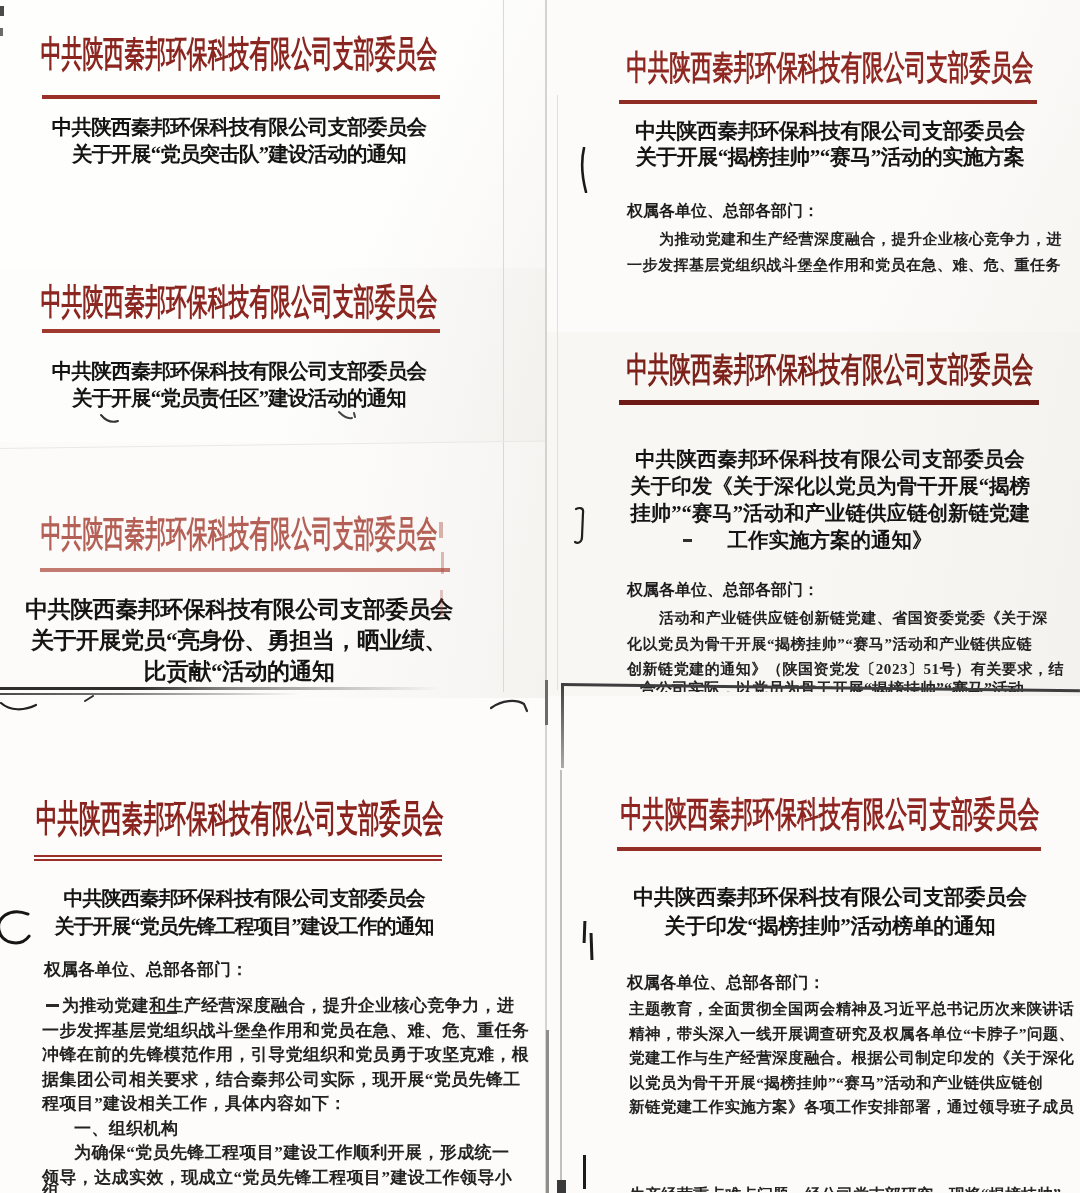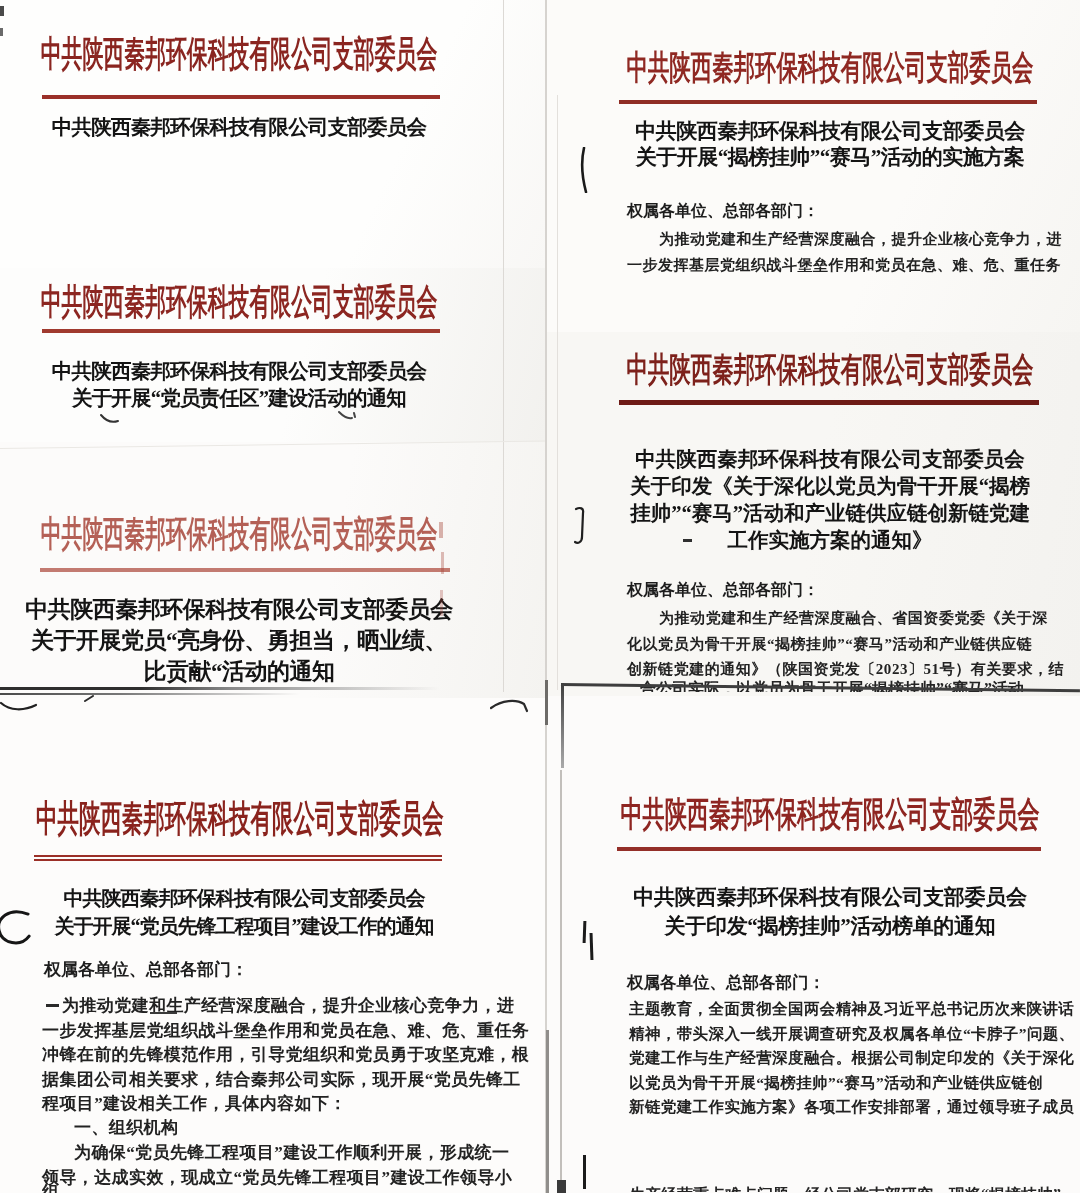--- a/index.html
+++ b/index.html
@@ -23,20 +23,21 @@
 </head>
 <body>
 
 <div id="canvas">
 
   <div class="page" style="left:0;top:0;width:545px;height:268px;background:linear-gradient(115deg,#fefefd 70%,#f8f7f5 100%);">
     <div class="mast lc" style="top:34px;font-size:36px;color:#8a2520;">中共陕西秦邦环保科技有限公司支部委员会</div>
     <div class="rule" style="top:95px;left:42px;width:398px;height:3.5px;background:#9b3029;"></div>
     <div class="title" style="top:114px;left:0;width:478px;font-size:20.5px;line-height:27px;letter-spacing:-0.8px;">
       <div>中共陕西秦邦环保科技有限公司支部委员会</div>
+      <div>关于开展“党员突击队”建设活动的通知</div>
     </div>
   </div>
 
   <div class="page" style="left:0;top:268px;width:545px;height:174px;background:linear-gradient(105deg,#fdfdfc 55%,#f2f1ee 100%);">
     <div class="mast lc" style="top:14px;font-size:36px;color:#8c2621;">中共陕西秦邦环保科技有限公司支部委员会</div>
     <div class="rule" style="top:61px;left:42px;width:398px;height:3.5px;background:#a03a2f;"></div>
     <div class="title" style="top:90px;left:0;width:478px;font-size:20.5px;line-height:27px;letter-spacing:-0.8px;">
       <div>中共陕西秦邦环保科技有限公司支部委员会</div>
       <div>关于开展“党员责任区”建设活动的通知</div>
     </div>
@@ -59,21 +60,21 @@
       <div>中共陕西秦邦环保科技有限公司支部委员会</div>
       <div>关于开展“党员先锋工程项目”建设工作的通知</div>
     </div>
     <div class="salut" style="top:260px;left:44px;font-size:17px;">权属各单位、总部各部门：</div>
     <div class="bodytxt" style="top:296px;left:42px;width:486px;font-size:17px;line-height:24.5px;letter-spacing:0.4px;">
       <div style="text-indent:20px;">为推动党建和生产经营深度融合，提升企业核心竞争力，进</div>
       <div>一步发挥基层党组织战斗堡垒作用和党员在急、难、危、重任务</div>
       <div>冲锋在前的先锋模范作用，引导党组织和党员勇于攻坚克难，根</div>
       <div>据集团公司相关要求，结合秦邦公司实际，现开展“党员先锋工</div>
       <div>程项目”建设相关工作，具体内容如下：</div>
-      <div style="text-indent:32px;font-family:Liberation Mono, monospace;">一、组织机构</div>
+      <div style="text-indent:32px;">一、组织机构</div>
       <div style="text-indent:32px;">为确保“党员先锋工程项目”建设工作顺利开展，形成统一</div>
       <div>领导，达成实效，现成立“党员先锋工程项目”建设工作领导小</div>
     </div>
     <div class="clip" style="top:486px;left:42px;width:200px;height:9px;font-size:17px;">组</div>
   </div>
 
   <div class="page" style="left:545px;top:0;width:535px;height:332px;background:linear-gradient(115deg,#fcfbf9 65%,#f6f5f2 100%);">
     <div class="mast rc" style="top:48px;font-size:34px;color:#8f2822;">中共陕西秦邦环保科技有限公司支部委员会</div>
     <div class="rule" style="top:100px;left:74px;width:418px;height:4px;background:#8f2d25;"></div>
     <div class="title" style="top:118px;left:30px;width:510px;font-size:21px;line-height:26px;letter-spacing:-0.5px;">
@@ -91,21 +92,21 @@
     <div class="mast rc" style="top:18px;font-size:34px;color:#7d211b;">中共陕西秦邦环保科技有限公司支部委员会</div>
     <div class="rule" style="top:68px;left:74px;width:420px;height:4.5px;background:#6e1b16;"></div>
     <div class="title" style="top:114px;left:30px;width:510px;font-size:20.5px;line-height:27px;letter-spacing:0;">
       <div>中共陕西秦邦环保科技有限公司支部委员会</div>
       <div>关于印发《关于深化以党员为骨干开展“揭榜</div>
       <div>挂帅”“赛马”活动和产业链供应链创新链党建</div>
       <div>工作实施方案的通知》</div>
     </div>
     <div class="salut" style="top:248px;left:82px;font-size:16px;">权属各单位、总部各部门：</div>
     <div class="bodytxt" style="top:274px;left:82px;width:424px;font-size:15px;line-height:25.5px;letter-spacing:0.55px;">
-      <div style="text-indent:32px;">为推动党建和生产经营深度融合、省国资委党委《关于深</div>
+      <div style="text-indent:32px;">活动和产业链供应链创新链党建、省国资委党委《关于深</div>
       <div>化以党员为骨干开展“揭榜挂帅”“赛马”活动和产业链供应链</div>
       <div>创新链党建的通知》（陕国资党发〔2023〕51号）有关要求，结</div>
     </div>
     <div class="clip" style="top:348px;left:95px;width:420px;height:12px;font-size:16px;">合公司实际，以党员为骨干开展“揭榜挂帅”“赛马”活动</div>
   </div>
 
   <div class="page" style="left:545px;top:696px;width:535px;height:497px;background:#fcfbfa;">
     <div class="mast rc" style="top:99px;font-size:35px;color:#8e2521;">中共陕西秦邦环保科技有限公司支部委员会</div>
     <div class="rule" style="top:151px;left:72px;width:424px;height:4px;background:#942f28;"></div>
     <div class="title" style="top:187px;left:30px;width:510px;font-size:21px;line-height:29px;letter-spacing:-0.3px;">

